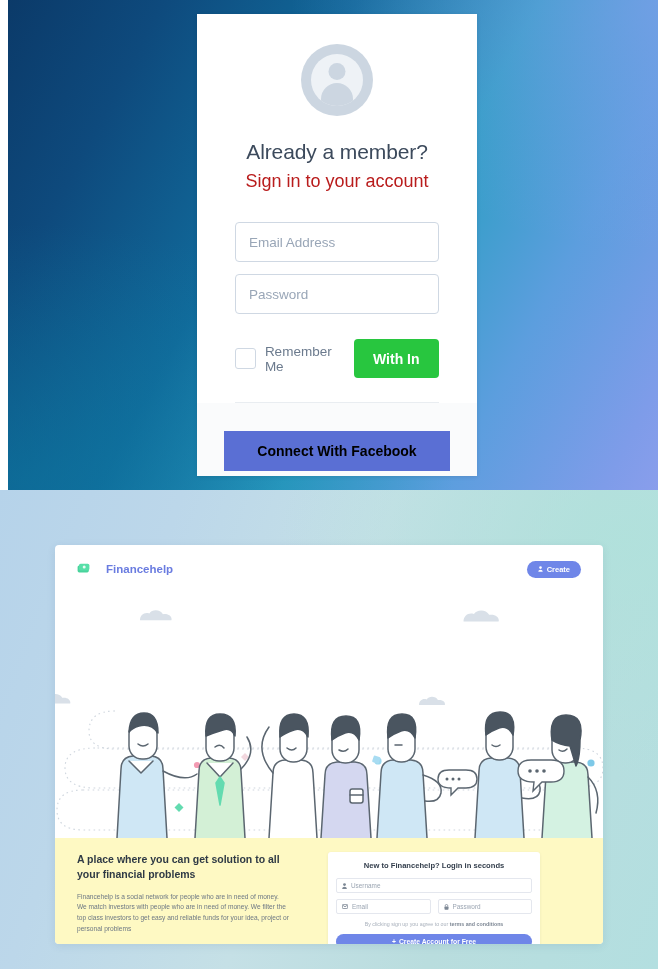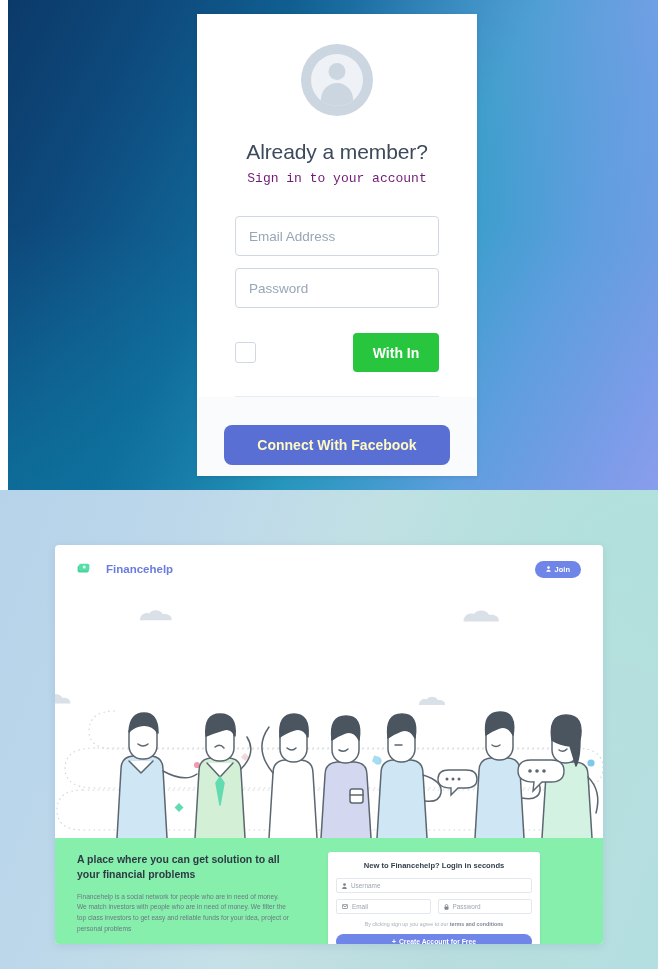--- a/index.html
+++ b/index.html
@@ -73,21 +73,21 @@
 
   .card-title {
     margin-top: 24px;
     text-align: center;
     font-size: 21px; font-weight: 400;
     letter-spacing: -.1px;
     color: #3c4a5c;
   }
   .card-sub {
     margin-top: 7px; text-align: center;
-    font-size: 13px; color: #701a75; font-weight: 400; font-family: Liberation Mono, monospace;
+    font-size: 18px; color: #b91c1c; font-weight: 400;
   }
 
   .field {
     margin-top: 0;
     width: 100%; height: 40px;
     border: 1px solid #cfd8e3; border-radius: 4px;
     background: #fff;
     padding: 0 13px;
     font-size: 13.5px; color: #14532d;
     font-family: "Liberation Sans", sans-serif;
@@ -117,22 +117,22 @@
   }
 
   .card-divider { margin-top: 24px; height: 1px; background: #e9edf1; }
   .card-footer {
     flex: 1 1 auto;
     background: #fafbfc;
     padding: 28px 27px 0 27px;
   }
   .btn-facebook {
     width: 100%; height: 40px;
-    background: #5a6fd4; border: none; border-radius: 8px;
-    color: #fef9c3; font-size: 14px; font-weight: bold;
+    background: #5a6fd4; border: none; border-radius: 0;
+    color: #000000; font-size: 14px; font-weight: bold;
     font-family: "Liberation Sans", sans-serif;
     cursor: pointer;
   }
 
   
   .panel-two {
     position: absolute; left: 0; top: 490px;
     width: 658px; height: 479px;
     background:
       linear-gradient(110deg,
@@ -175,21 +175,21 @@
 
   .hero {
     position: relative; height: 245px;
     background: #ffffff; overflow: hidden;
   }
   .hero svg { position: absolute; left: 0; top: 0; }
 
   .landing-bottom {
     position: relative;
     height: 106px;
-    background: #86efac;
+    background: #fef9c3;
     padding: 14px 22px 0 22px;
     display: flex; gap: 16px;
   }
   .bottom-left { width: 212px; }
   .bottom-head {
     font-size: 10.5px; font-weight: bold; color: #2f3a45;
     line-height: 1.42;
   }
   .bottom-body {
     margin-top: 10px;
@@ -256,20 +256,21 @@
         <h1 class="card-title">Already a member?</h1>
         <p class="card-sub">Sign in to your account</p>
 
         <input class="field field-email" type="text" placeholder="Email Address" style="">
 
         <input class="field field-pass" type="text" placeholder="Password" style="">
 
         <div class="row-remember">
           <div class="remember-left">
             <div class="checkbox"></div>
+            <span class="remember-label">Remember Me</span>
           </div>
           <button class="btn-signin">With In</button>
         </div>
 
         <div class="card-divider"></div>
       </div>
 
       <div class="card-footer">
         <button class="btn-facebook">Connect With Facebook</button>
       </div>
@@ -291,21 +292,21 @@
           </span>
           <span class="brand-name">Financehelp</span>
         </div>
         <button class="login-pill">
           <span>
             <svg width="5" height="6" viewBox="0 0 5 6">
               <circle cx="2.5" cy="1.6" r="1.3" fill="#fff"></circle>
               <path d="M0.3 5.8c0-1.3 1-2.1 2.2-2.1s2.2 0.8 2.2 2.1z" fill="#fff"></path>
             </svg>
           </span>
-          <span>Join</span>
+          <span>Create</span>
         </button>
       </div>
 
       <div class="hero">
         <svg width="548" height="245" viewBox="0 0 548 245">
           <defs>
             <g id="cloudA">
               <path d="M0 10 C0 4 5 0 11 2 C14 -3 24 -3 27 3 C34 2 38 6 37 10 Z" fill="#ccd6e0"></path>
             </g>
           </defs>

